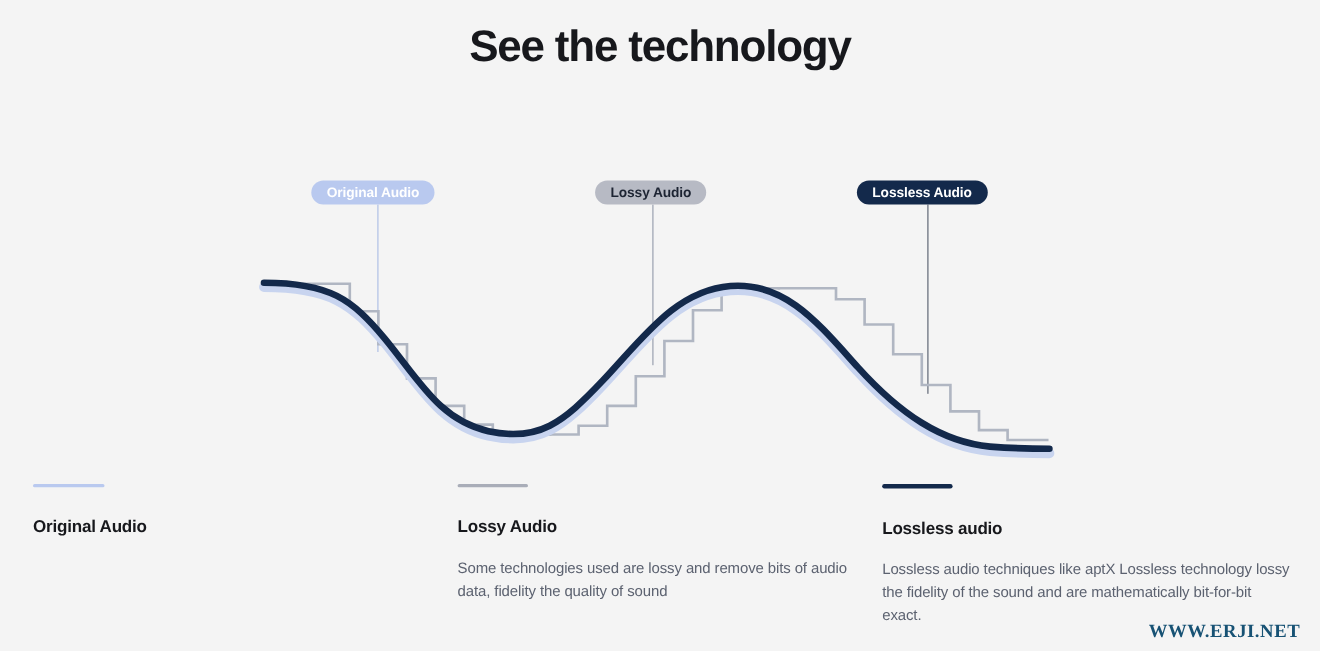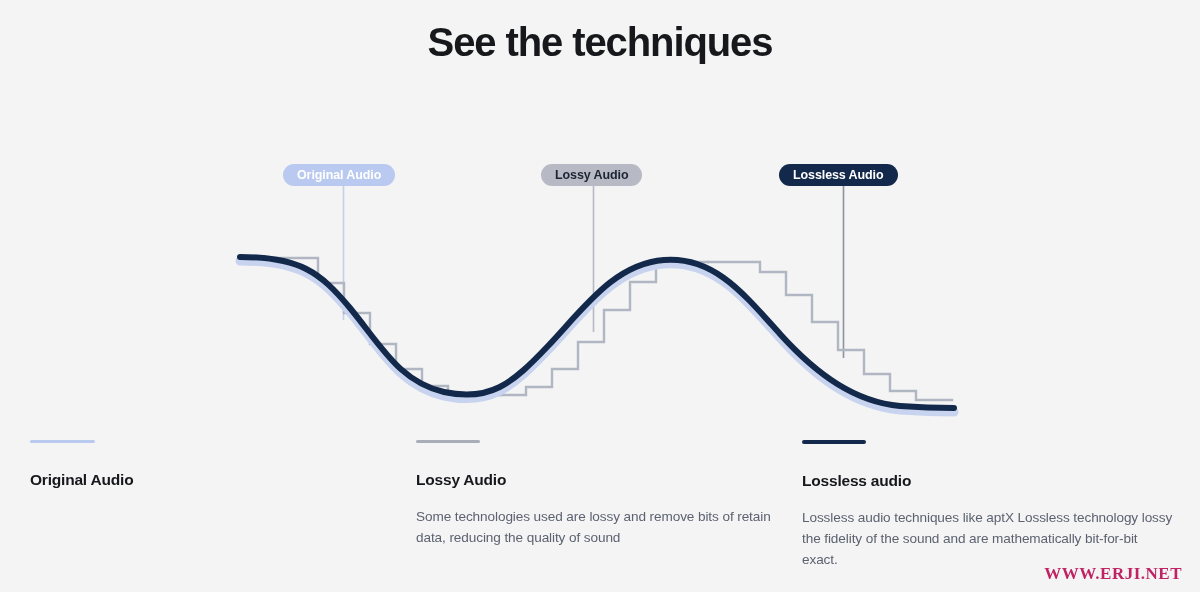--- a/index.html
+++ b/index.html
@@ -84,30 +84,30 @@
   }
 
   
   .watermark{
     position:absolute;
     right:18px;bottom:8px;
     font-family:"Liberation Serif", serif;
     font-size:17px;
     font-weight:700;
     letter-spacing:0.5px;
-    color:#be185d;
+    color:#0c4a6e;
     opacity:.95;
   }
 </style>
 </head>
 <body>
 
 <div class="page">
 
-  <div class="title">See the techniques</div>
+  <div class="title">See the technology</div>
 
   <div class="chart">
     <svg width="1200" height="320" viewBox="0 0 1200 320" xmlns="http://www.w3.org/2000/svg">
 
       <line x1="343.5" y1="76" x2="343.5" y2="210" stroke="#c4d0ea" stroke-width="1.6"></line>
       <line x1="593.5" y1="76" x2="593.5" y2="222" stroke="#b5bac4" stroke-width="1.6"></line>
       <line x1="843.5" y1="76" x2="843.5" y2="248" stroke="#8d929c" stroke-width="1.6"></line>
 
       <g fill="none" stroke="#b0b6c2" stroke-width="2.4" stroke-linecap="square">
 
@@ -163,21 +163,21 @@
 
     <div class="legend-col c1">
       <div class="legend-dash"></div>
       <div class="legend-title">Original Audio</div>
       <div class="legend-body"></div>
     </div>
 
     <div class="legend-col c2">
       <div class="legend-dash"></div>
       <div class="legend-title">Lossy Audio</div>
-      <div class="legend-body">Some technologies used are lossy and remove bits of retain data, reducing the quality of sound</div>
+      <div class="legend-body">Some technologies used are lossy and remove bits of audio data, fidelity the quality of sound</div>
     </div>
 
     <div class="legend-col c3">
       <div class="legend-dash"></div>
       <div class="legend-title">Lossless audio</div>
       <div class="legend-body">Lossless audio techniques like aptX Lossless technology lossy the fidelity of the sound and are mathematically bit-for-bit exact.</div>
     </div>
   </div>
 
   <div class="watermark">WWW.ERJI.NET</div>

